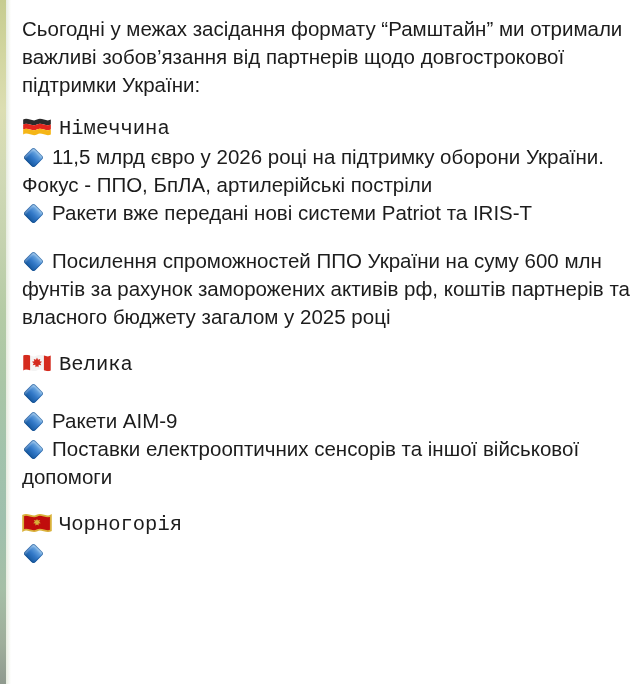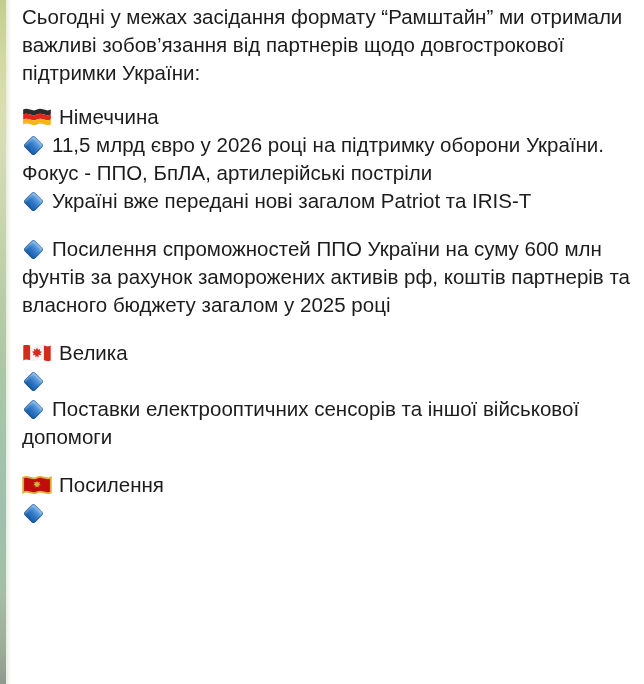--- a/index.html
+++ b/index.html
@@ -17,24 +17,24 @@
   }
   .chat-bg-strip::after{
     content:"";position:absolute;left:6px;top:0;width:5px;height:100%;
     background:linear-gradient(90deg, rgba(210,220,195,.55), rgba(255,255,255,0));
   }
   .message{
     position:absolute;left:0;top:0;width:644px;height:684px;
     padding:3px 6px 0 22px;box-sizing:border-box;
     font-size:20.5px;line-height:28px;color:#1c1c1c;
   }
-  .intro{margin:0 0 16px 0;white-space:pre-wrap;}
+  .intro{margin:12px 0 16px 0;white-space:pre-wrap;}
   .section{margin:0 0 20px 0;}
   .section:last-child{margin-bottom:0;}
-  .country-line{white-space:nowrap;}
+  .country-line{white-space:nowrap;font-family:Liberation Mono, monospace;}
   .flag{vertical-align:-5px;margin-right:7px;}
   .bullet-line{white-space:pre-wrap;}
   .diamond{
     display:inline-block;width:15px;height:15px;margin:0 11px 0 4px;
     transform:rotate(45deg);vertical-align:-1px;border-radius:3px;
     background:linear-gradient(180deg,#7db7ea 0%,#3379c8 55%,#15589f 100%);
     box-shadow:inset 0 0 0 1px rgba(19,73,134,.55), inset 2px 2px 2px rgba(255,255,255,.35);
   }
   .svgdefs{position:absolute;width:0;height:0;overflow:hidden;}
 </style>
@@ -61,21 +61,21 @@
       <svg class="flag" width="30" height="24" viewBox="0 0 32 26">
     <path d="M1,5 C6,2 11,8 16,5 C21,2 26,8 31,5 L31,10.3 C26,13.3 21,7.3 16,10.3 C11,13.3 6,7.3 1,10.3 Z" fill="#2b2b2b"></path>
     <path d="M1,10.3 C6,7.3 11,13.3 16,10.3 C21,7.3 26,13.3 31,10.3 L31,15.7 C26,18.7 21,12.7 16,15.7 C11,18.7 6,12.7 1,15.7 Z" fill="#e2261d"></path>
     <path d="M1,15.7 C6,12.7 11,18.7 16,15.7 C21,12.7 26,18.7 31,15.7 L31,21 C26,24 21,18 16,21 C11,24 6,18 1,21 Z" fill="#f5b617"></path>
   </svg><span>Німеччина</span>
     </div>
     <div>
   <div class="bullet-line"><span class="diamond"></span><span>11,5 млрд євро у 2026 році на підтримку оборони України.
 Фокус - ППО, БпЛА, артилерійські постріли</span></div>
 
-  <div class="bullet-line"><span class="diamond"></span><span>Україні вже передані нові загалом Patriot та IRIS-T</span></div>
+  <div class="bullet-line"><span class="diamond"></span><span>Ракети вже передані нові системи Patriot та IRIS-T</span></div>
 </div>
   </div>
 
   <div class="section">
     <div>
   <div class="bullet-line"><span class="diamond"></span><span>Посилення спроможностей ППО України на суму 600 млн
 фунтів за рахунок заморожених активів рф, коштів партнерів та
 власного бюджету загалом у 2025 році</span></div>
 </div>
   </div>
@@ -87,32 +87,33 @@
       <rect x="0" y="0" width="32" height="26" fill="#f4f4f4"></rect>
       <rect x="0" y="0" width="8.5" height="26" fill="#d52b1e"></rect>
       <rect x="23.5" y="0" width="8.5" height="26" fill="#d52b1e"></rect>
       <path d="M16,7 L17.1,9.6 L19.5,8.8 L18.9,11.2 L21.5,11.6 L19.5,13.4 L20.7,15.5 L17.8,15 L17.6,17.6 L16,16.4 L14.4,17.6 L14.2,15 L11.3,15.5 L12.5,13.4 L10.5,11.6 L13.1,11.2 L12.5,8.8 L14.9,9.6 Z" fill="#d52b1e"></path>
     </g>
   </svg><span>Велика</span>
     </div>
     <div>
   <div class="bullet-line"><span class="diamond"></span></div>
 
+  <div class="bullet-line"><span class="diamond"></span><span>Ракети AIM-9</span></div>
 
   <div class="bullet-line"><span class="diamond"></span><span>Поставки електрооптичних сенсорів та іншої військової
 допомоги</span></div>
 </div>
   </div>
 
 
   <div class="section">
     <div class="country-line">
       <svg class="flag" width="30" height="24" viewBox="0 0 32 26">
     <path d="M1,5 C6,2 11,8 16,5 C21,2 26,8 31,5 L31,21 C26,24 21,18 16,21 C11,24 6,18 1,21 Z" fill="#c00c0c" stroke="#d9b13a" stroke-width="2"></path>
     <path d="M16,8.8 l1,1.5 2.5,-0.6 -1.2,2 1.8,1.6 -2.6,0.3 0.4,2.2 -1.9,-1.2 -1.9,1.2 0.4,-2.2 -2.6,-0.3 1.8,-1.6 -1.2,-2 2.5,0.6 Z" fill="#d9b13a"></path>
-  </svg><span>Посилення</span>
+  </svg><span>Чорногорія</span>
     </div>
     <div>
   <div class="bullet-line"><span class="diamond"></span></div>
 </div>
   </div>
 </div>
 </div>
 
 </body></html>

